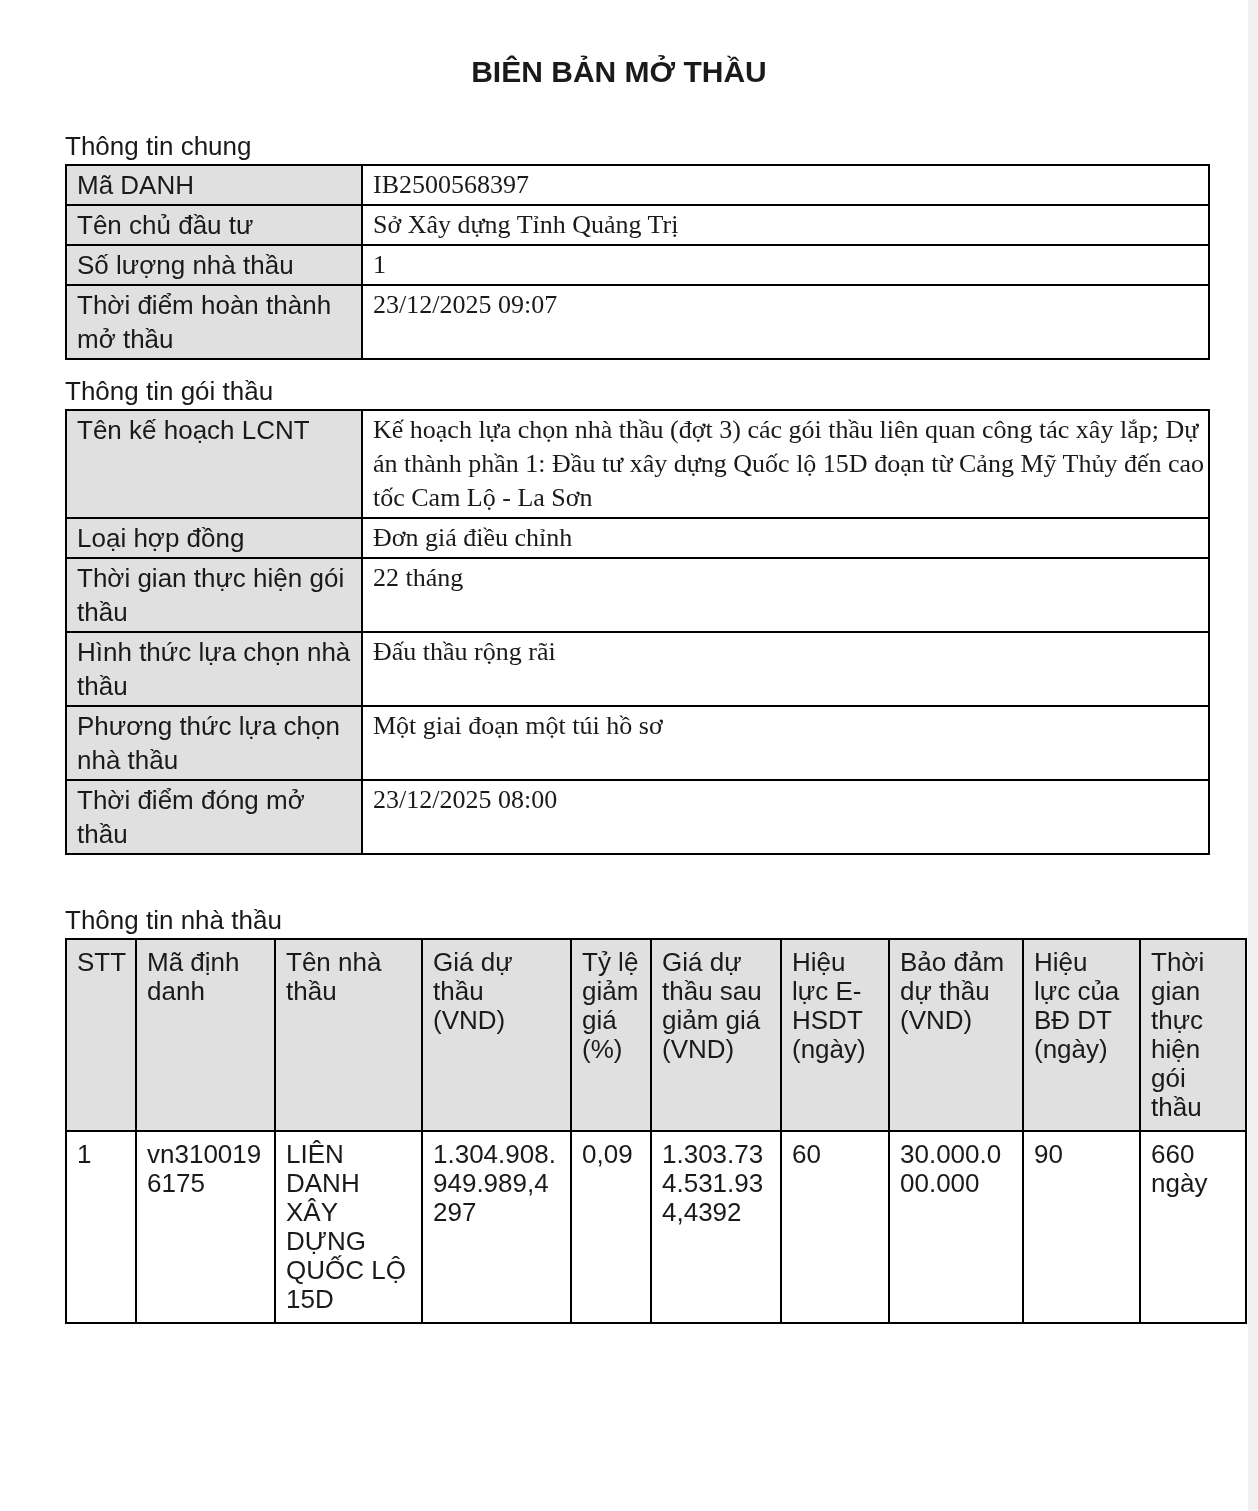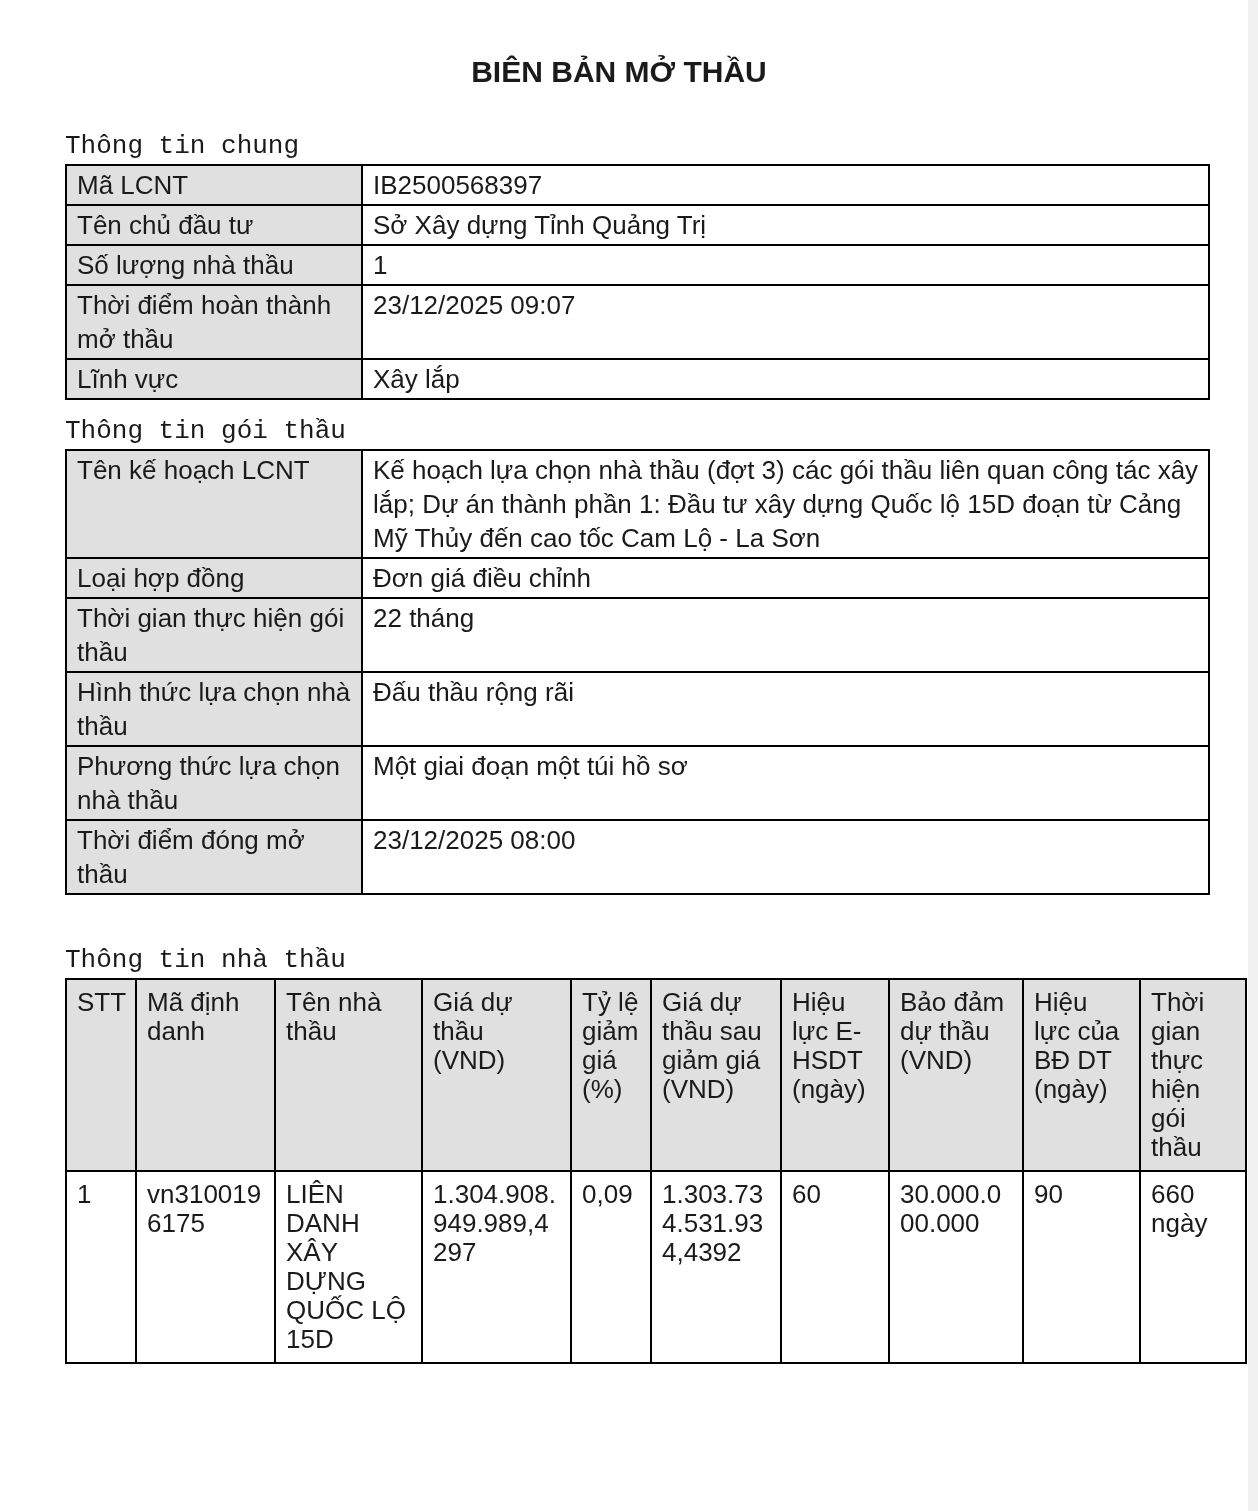--- a/index.html
+++ b/index.html
@@ -19,40 +19,40 @@
   *{box-sizing:border-box;}
 
   .doc-title{
     margin:53px 0 4px 0;
     width:1238px;
     text-align:center;
     font-size:30px;font-weight:bold;line-height:38px;
   }
   .sec-heading{
     margin:16px 0 3px 65px;
-    font-size:26px;font-weight:normal;line-height:30px;font-family:Liberation Mono, monospace;
+    font-size:26px;font-weight:normal;line-height:30px;
   }
   #h-general{margin-top:40px;}
   #h-package{margin-top:16px;}
   #h-bidders{margin-top:50px;}
 
   table{border-collapse:collapse;table-layout:fixed;}
 
   
   .kv{width:1143px;margin-left:65px;}
   .kv th,.kv td{
     border:2px solid var(--border);
     vertical-align:top;text-align:left;
     font-weight:normal;font-size:26px;line-height:34px;
     padding:2px 10px;
   }
   .kv th{background:var(--header-bg);}
   .kv col.c-label{width:296px;}
   .kv col.c-value{width:847px;}
-  .kv td{padding-right:0;}
+  .kv td{padding-right:0;font-family:Liberation Serif, serif;}
 
   
   .t3{width:1180px;margin-left:65px;}
   .t3 th,.t3 td{
     border:2px solid var(--border);
     vertical-align:top;text-align:left;
     font-weight:normal;font-size:26px;line-height:29px;
     padding:8px 10px;
   }
   .t3 th{background:var(--header-bg);height:192px;}
@@ -83,38 +83,34 @@
 <h1 class="doc-title">BIÊN BẢN MỞ THẦU</h1>
 
 <h2 class="sec-heading" id="h-general">Thông tin chung</h2>
 <table class="kv">
   <colgroup>
       <col class="c-label">
       <col class="c-value">
     </colgroup>
   <tbody>
     <tr>
-      <th>Mã LCNT</th>
+      <th>Mã DANH</th>
       <td>IB2500568397</td>
     </tr>
     <tr>
       <th>Tên chủ đầu tư</th>
       <td>Sở Xây dựng Tỉnh Quảng Trị</td>
     </tr>
     <tr>
       <th>Số lượng nhà thầu</th>
       <td>1</td>
     </tr>
     <tr>
       <th>Thời điểm hoàn thành mở thầu</th>
       <td>23/12/2025 09:07</td>
-    </tr>
-    <tr>
-      <th>Lĩnh vực</th>
-      <td>Xây lắp</td>
     </tr>
   </tbody>
 </table>
 
 <h2 class="sec-heading" id="h-package">Thông tin gói thầu</h2>
 <table class="kv">
   <colgroup>
       <col class="c-label">
       <col class="c-value">
     </colgroup>

